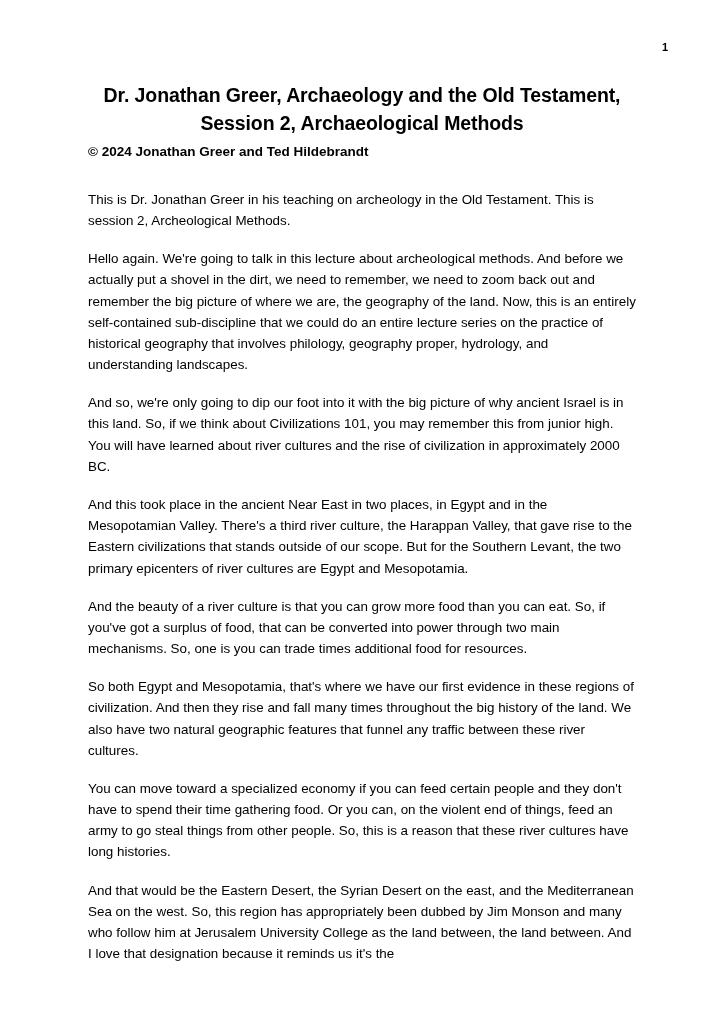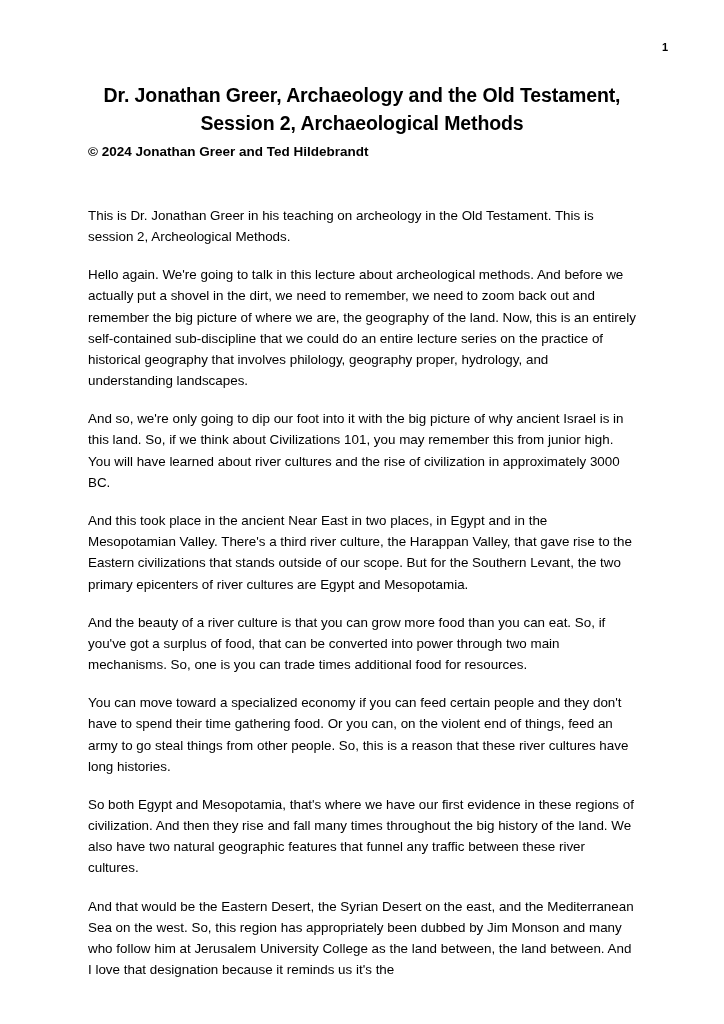--- a/index.html
+++ b/index.html
@@ -43,21 +43,21 @@
     letter-spacing: -0.1px;
   }
   .doc-copyright {
     text-align: left;
     font-size: 13.5px;
     font-weight: bold;
     margin: 6px 0 0 0;
     line-height: 1.3;
   }
   .body-text {
-    margin-top: 44px;
+    margin-top: 28px;
   }
   .para {
     font-size: 13.4px;
     line-height: 1.58;
     margin: 0 0 17px 0;
     text-align: left;
   }
   .para:last-child {
     margin-bottom: 0;
   }
@@ -71,23 +71,23 @@
 
   <div class="content">
 
     <h1 class="doc-title">Dr. Jonathan Greer, Archaeology and the Old Testament, Session 2, Archaeological Methods</h1>
 
     <div class="doc-copyright">© 2024 Jonathan Greer and Ted Hildebrandt</div>
 
     <div class="body-text">
       <p class="para">This is Dr. Jonathan Greer in his teaching on archeology in the Old Testament. This is session 2, Archeological Methods.</p>
       <p class="para">Hello again. We're going to talk in this lecture about archeological methods. And before we actually put a shovel in the dirt, we need to remember, we need to zoom back out and remember the big picture of where we are, the geography of the land. Now, this is an entirely self-contained sub-discipline that we could do an entire lecture series on the practice of historical geography that involves philology, geography proper, hydrology, and understanding landscapes.</p>
-      <p class="para">And so, we're only going to dip our foot into it with the big picture of why ancient Israel is in this land. So, if we think about Civilizations 101, you may remember this from junior high. You will have learned about river cultures and the rise of civilization in approximately 3000 BC.</p>
+      <p class="para">And so, we're only going to dip our foot into it with the big picture of why ancient Israel is in this land. So, if we think about Civilizations 101, you may remember this from junior high. You will have learned about river cultures and the rise of civilization in approximately 2000 BC.</p>
       <p class="para">And this took place in the ancient Near East in two places, in Egypt and in the Mesopotamian Valley. There's a third river culture, the Harappan Valley, that gave rise to the Eastern civilizations that stands outside of our scope. But for the Southern Levant, the two primary epicenters of river cultures are Egypt and Mesopotamia.</p>
       <p class="para">And the beauty of a river culture is that you can grow more food than you can eat. So, if you've got a surplus of food, that can be converted into power through two main mechanisms. So, one is you can trade times additional food for resources.</p>
+      <p class="para">So both Egypt and Mesopotamia, that's where we have our first evidence in these regions of civilization. And then they rise and fall many times throughout the big history of the land. We also have two natural geographic features that funnel any traffic between these river cultures.</p>
       <p class="para">You can move toward a specialized economy if you can feed certain people and they don't have to spend their time gathering food. Or you can, on the violent end of things, feed an army to go steal things from other people. So, this is a reason that these river cultures have long histories.</p>
-      <p class="para">So both Egypt and Mesopotamia, that's where we have our first evidence in these regions of civilization. And then they rise and fall many times throughout the big history of the land. We also have two natural geographic features that funnel any traffic between these river cultures.</p>
       <p class="para">And that would be the Eastern Desert, the Syrian Desert on the east, and the Mediterranean Sea on the west. So, this region has appropriately been dubbed by Jim Monson and many who follow him at Jerusalem University College as the land between, the land between. And I love that designation because it reminds us it's the</p>
     </div>
 
   </div>
 
 </div>
 
 </body></html>

